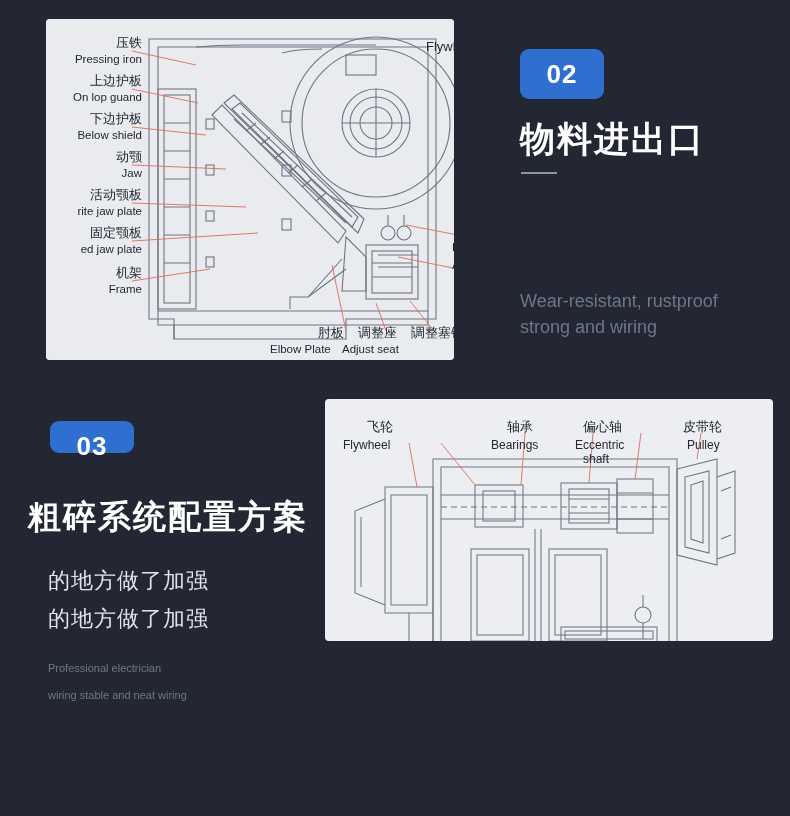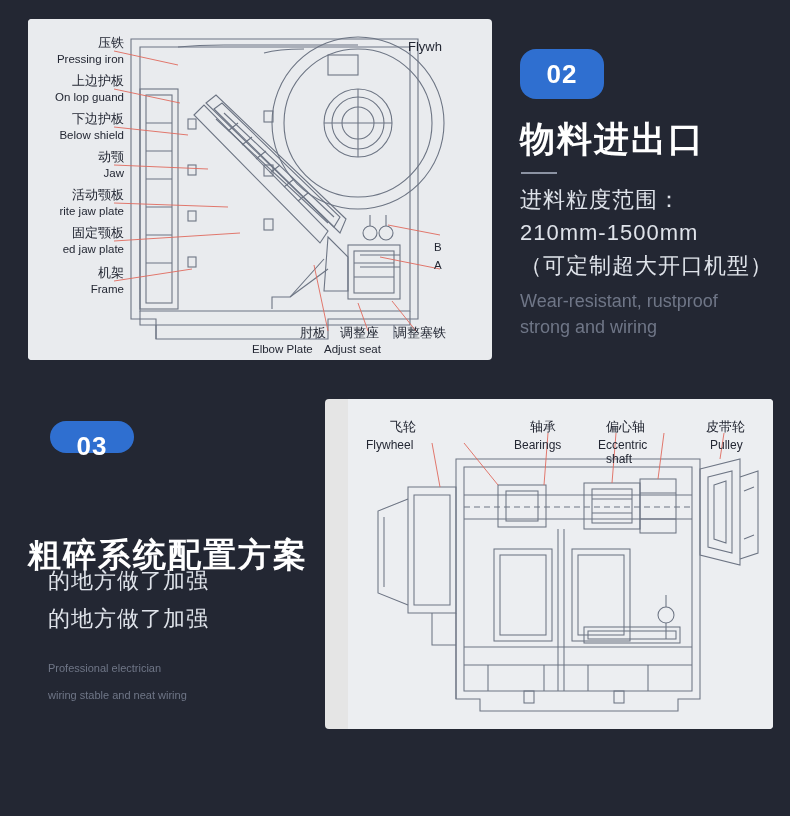--- a/index.html
+++ b/index.html
@@ -12,43 +12,42 @@
     font-family: "Liberation Sans", sans-serif;
     overflow: hidden;
     position: relative;
   }
   .page { position: relative; width: 790px; height: 816px; }
 
   
   .sec02 { position: absolute; left: 0; top: 0; width: 790px; height: 380px; }
 
   .diagram-card-1 {
-    position: absolute; left: 28px; top: 19px;
-    width: 464px; height: 341px;
+    position: absolute; left: 46px; top: 19px;
+    width: 408px; height: 341px;
     background: #e9ebee;
     border-radius: 4px;
     overflow: hidden;
   }
   .diagram-card-2 {
     position: absolute; left: 325px; top: 399px;
-    width: 448px; height: 330px;
-    background: #e5e5e5;
+    width: 448px; height: 242px;
+    background: #1d4ed8;
     border-radius: 4px;
     overflow: hidden;
-    padding-left: 23px;
   }
   .diagram-card-1 svg, .diagram-card-2 svg { display: block; }
 
   .badge {
     background: #2f6fd0;
     color: #fff;
     font-size: 26px;
     font-weight: bold;
     text-align: center;
-    border-radius: 16px;
+    border-radius: 9px;
     letter-spacing: 1px;
   }
   .badge-02 {
     position: absolute; left: 520px; top: 49px;
     width: 84px; height: 50px; line-height: 50px;
   }
   .badge-03 {
     position: absolute; left: 50px; top: 421px;
     width: 84px; height: 32px; line-height: 50px;
   }
@@ -82,21 +81,20 @@
     letter-spacing: 3px;
     pointer-events: none;
     z-index: 5;
   }
 
   
   .title-03 {
     position: absolute; left: 28px; top: 495px;
     color: #ffffff; font-size: 33px; font-weight: bold;
     letter-spacing: 2px;
-    margin-top: 38px;
   }
   .lines-03 {
     position: absolute; left: 48px; top: 562px;
     color: #dfe3ea; font-size: 22px; line-height: 38px;
     letter-spacing: 1px;
   }
   .sub-03 {
     position: absolute; left: 48px; top: 655px;
     color: #6f7687; font-size: 11px; line-height: 27px;
   }
@@ -215,25 +213,20 @@
           <text x="406" y="232" font-size="11.5">B</text>
 
           <text x="380" y="32" font-size="13">Flywh</text>
         </g>
       </svg>
     </div>
 
     <div class="badge badge-02">02</div>
     <div class="title-02">物料进出口</div>
     <div class="rule-02"></div>
-    <div class="lines-02">
-      <div>进料粒度范围：</div>
-      <div>210mm-1500mm</div>
-      <div>（可定制超大开口机型）</div>
-    </div>
     <div class="sub-02">
       <div>Wear-resistant, rustproof</div>
       <div>strong and wiring</div>
     </div>
   </div>
 
   <div class="sec03">
 
     <div class="diagram-card-2">
       <svg width="448" height="330" viewBox="0 0 448 330" xmlns="http://www.w3.org/2000/svg">

